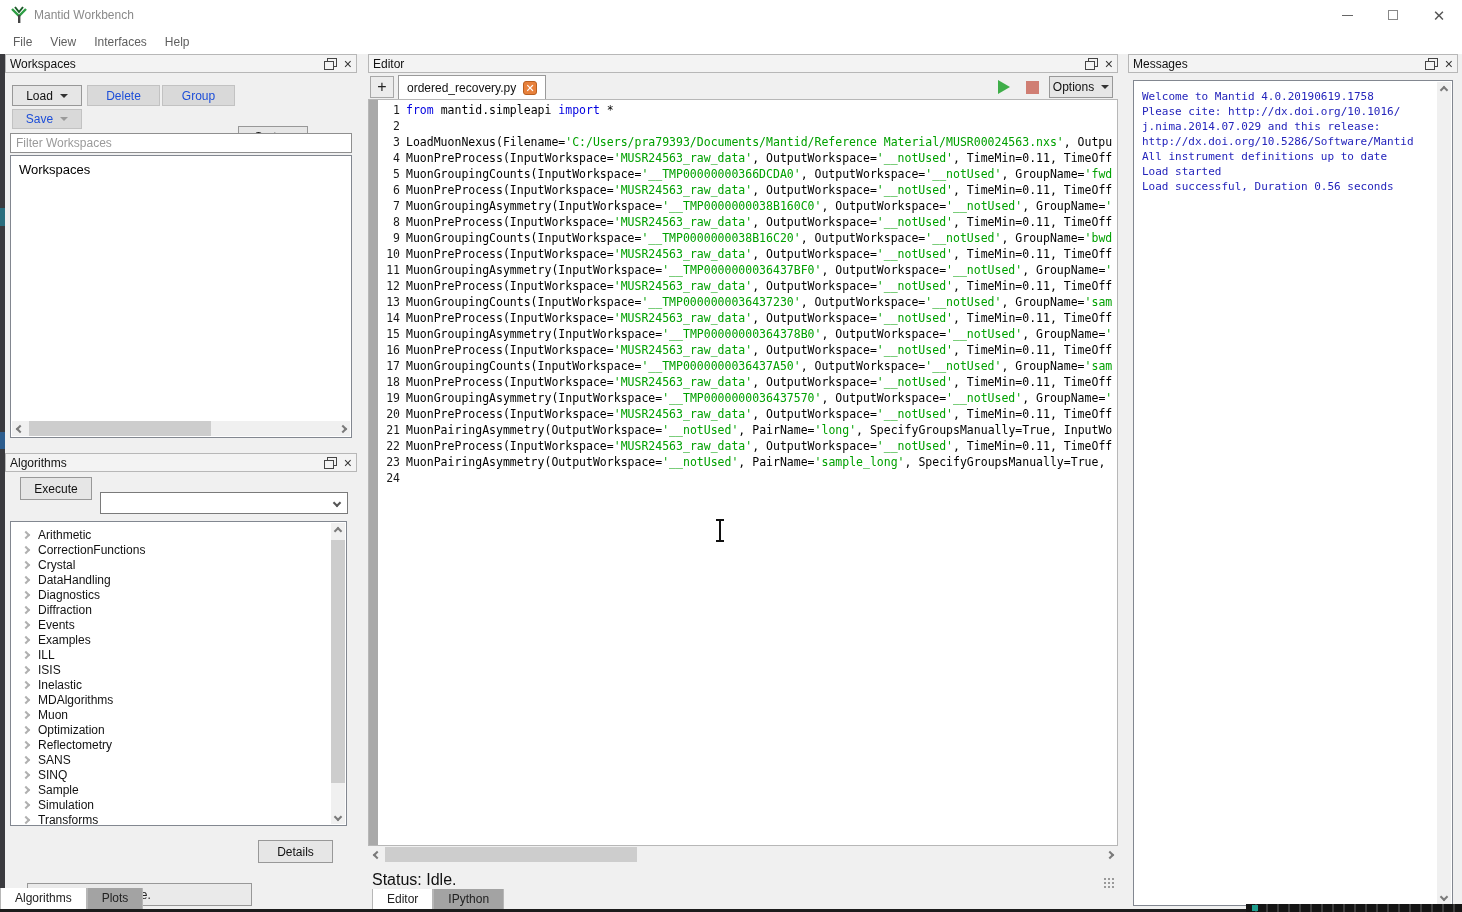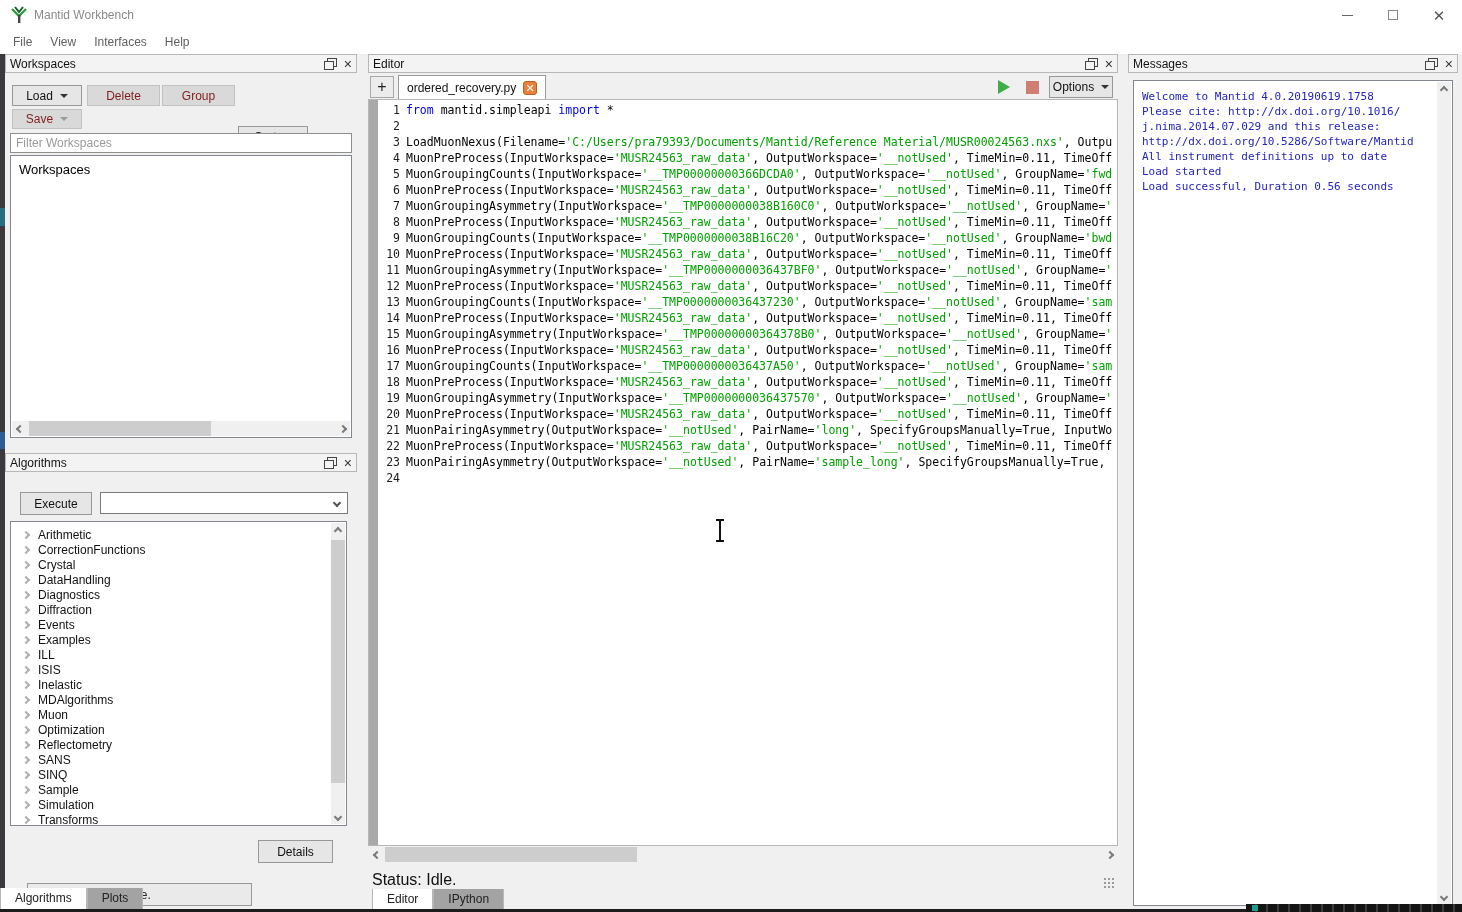--- a/index.html
+++ b/index.html
@@ -34,21 +34,21 @@
   .panel-header .ph-title { flex:1; font-size:12px; color:#111; }
   .ph-icons { display:flex; align-items:center; gap:8px; }
   .float-ic { position:relative; width:12px; height:11px; display:inline-block; }
   .float-ic::before { content:""; position:absolute; left:3px; top:0; width:8px; height:7px; border:1px solid #444; }
   .float-ic::after { content:""; position:absolute; left:0; top:3px; width:8px; height:7px; border:1px solid #444; background:#f3f3f3; }
   .close-ic { font-size:14px; color:#333; line-height:1; }
 
   
   .btn { background:#e6e6e6; border:1px solid #989898; color:#111; font-size:12px;
          display:inline-flex; align-items:center; justify-content:center; }
-  .btn.disabled { background:#d9d9d9; border-color:#c2c2c2; color:#7f1d1d; }
+  .btn.disabled { background:#d9d9d9; border-color:#c2c2c2; color:#1d4ed8; }
   .caret-down { width:0; height:0; border-left:4px solid transparent; border-right:4px solid transparent;
                 border-top:4px solid #333; display:inline-block; margin-left:7px; }
   .btn.disabled .caret-down { border-top-color:#9a9a9a; }
 
   
   #ws-panel { left:5px; top:54px; width:352px; height:394px; }
   #ws-load   { position:absolute; left:7px;  top:31px; width:70px; height:21px; }
   #ws-delete { position:absolute; left:82px; top:31px; width:73px; height:21px; }
   #ws-group  { position:absolute; left:157px;top:31px; width:73px; height:21px; }
   #ws-sort   { position:absolute; left:233px;top:31px; width:70px; height:21px;margin-top:41px; }
@@ -60,21 +60,21 @@
   #ws-root { position:absolute; left:8px; top:6px; color:#000; font-size:13px; }
   .hscroll { position:absolute; left:1px; right:1px; bottom:1px; height:15px; background:#f0f0f0; }
   .hscroll .thumb { position:absolute; top:0; height:15px; background:#cdcdcd; }
   .scroll-ar { position:absolute; top:0; width:15px; height:15px; display:flex; align-items:center; justify-content:center; }
   .chev { display:inline-block; border:solid #7a7a7a; border-width:0 2px 2px 0; padding:2px; }
   .chev.left { transform:rotate(135deg); } .chev.right { transform:rotate(-45deg); }
   .chev.up { transform:rotate(-135deg); } .chev.down { transform:rotate(45deg); }
 
   
   #alg-panel { left:5px; top:453px; width:352px; height:434px; }
-  #alg-exec { position:absolute; left:15px; top:39px; width:72px; height:23px; }
+  #alg-exec { position:absolute; left:15px; top:24px; width:72px; height:23px; }
   #alg-combo { position:absolute; left:95px; top:39px; width:248px; height:22px; background:#fff; border:1px solid #7a7a7a; }
   #alg-combo .chev { position:absolute; right:7px; top:7px; border-color:#555; }
   #alg-tree { position:absolute; left:5px; top:68px; width:337px; height:305px; background:#fff; border:1px solid #828790; overflow:hidden; }
   .tree-item { display:flex; align-items:center; height:15px; padding-left:12px; }
   .tree-item:first-child { margin-top:5px; }
   .tree-item .chev { border-color:#b0b0b0; padding:2px; margin-right:9px; }
   .tree-item .lbl { font-size:12px; color:#111; }
   .vscroll { position:absolute; top:1px; bottom:1px; right:1px; width:14px; background:#f0f0f0; }
   .vscroll .thumb { position:absolute; left:0; width:14px; background:#cdcdcd; }
   .vscroll .scroll-ar { width:14px; }

